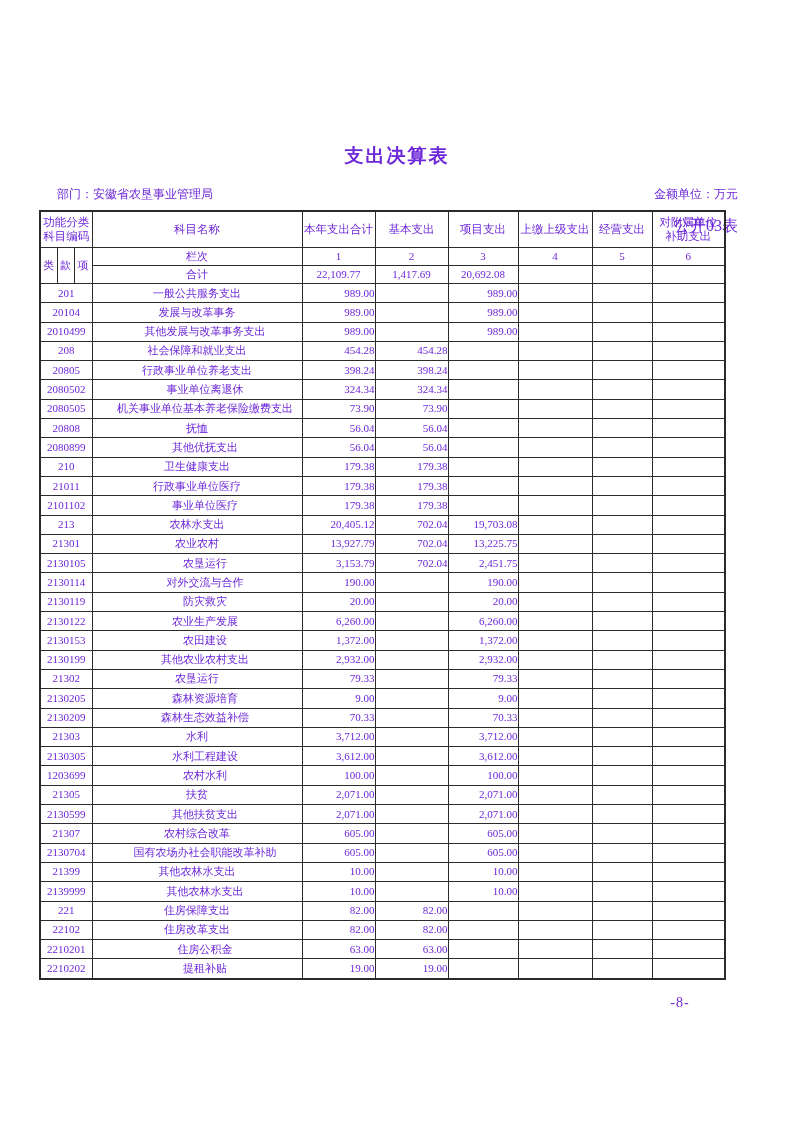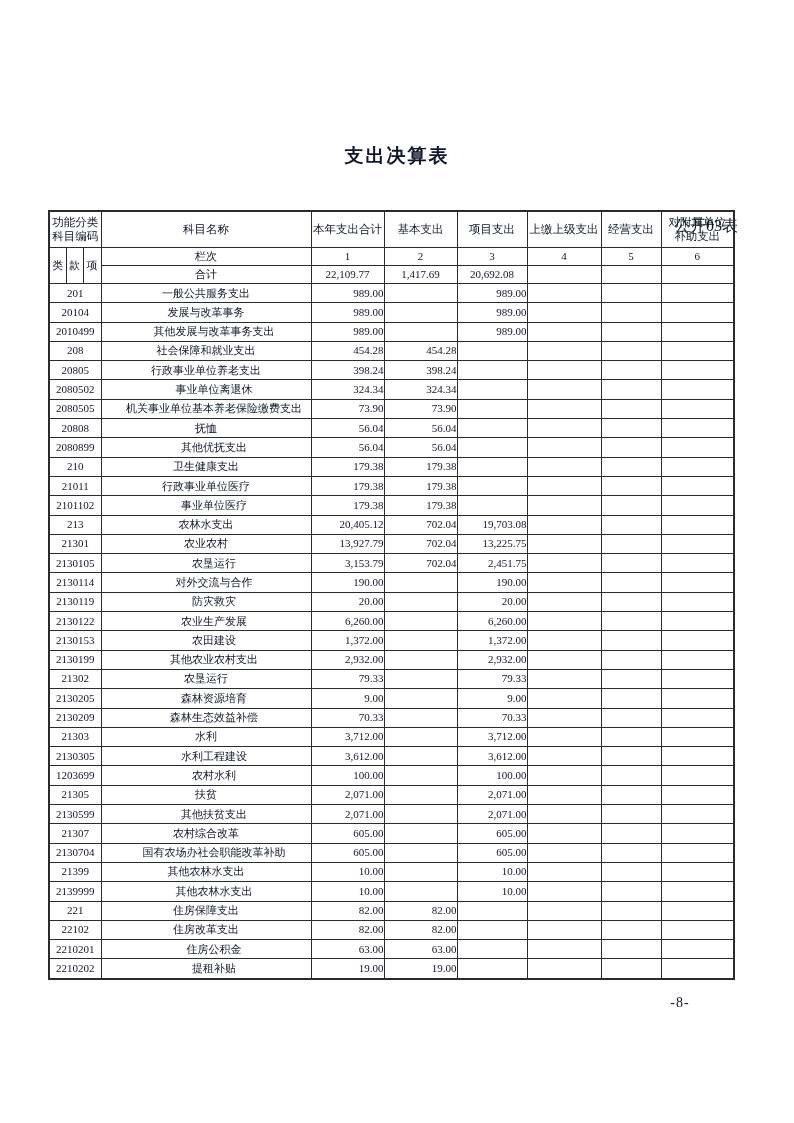--- a/index.html
+++ b/index.html
@@ -1,41 +1,41 @@
 <!DOCTYPE html>
 <html><head>
 <meta charset="utf-8">
 <style>
   html,body{margin:0;padding:0;background:#ffffff;}
   .page{
     position:relative;
     width:794px;height:1123px;
     background:#ffffff;
     font-family:"Liberation Serif","DejaVu Serif",serif;
-    color:#0f172a;
+    color:#6d28d9;
     overflow:hidden;
   }
   .doc-title{
     position:absolute;top:143px;left:0;width:100%;
     text-align:center;
     font-family:"Liberation Sans","DejaVu Sans",sans-serif;
     font-weight:bold;font-size:19px;letter-spacing:2px;
   }
   .table-code{
     position:absolute;top:168px;right:56px;
     font-size:16px;
     margin-top:48px;
   }
   .meta-row{
     position:absolute;top:186px;left:57px;right:56px;
     display:flex;justify-content:space-between;
     font-size:12px;
   }
   table.report{
-    position:absolute;top:210px;left:48px;
+    position:absolute;top:210px;left:39px;
     width:685px;
     border-collapse:collapse;table-layout:fixed;
     border:2px solid #2b2b2b;
   }
   table.report th, table.report td{
     border:1px solid #2b2b2b;
     font-weight:normal;
     padding:0;
     overflow:hidden;
     font-size:11px;
@@ -61,20 +61,24 @@
 </style>
 </head>
 <body>
 
 <div class="page">
 
   <div class="doc-title">支出决算表</div>
 
   <div class="table-code">公开03表</div>
 
+  <div class="meta-row">
+    <span>部门：安徽省农垦事业管理局</span>
+    <span>金额单位：万元</span>
+  </div>
 
   <table class="report">
     <colgroup>
       <col style="width:17px">
         <col style="width:17px">
         <col style="width:18px">
       <col style="width:210px">
       <col style="width:73px">
         <col style="width:73px">
         <col style="width:70px">

